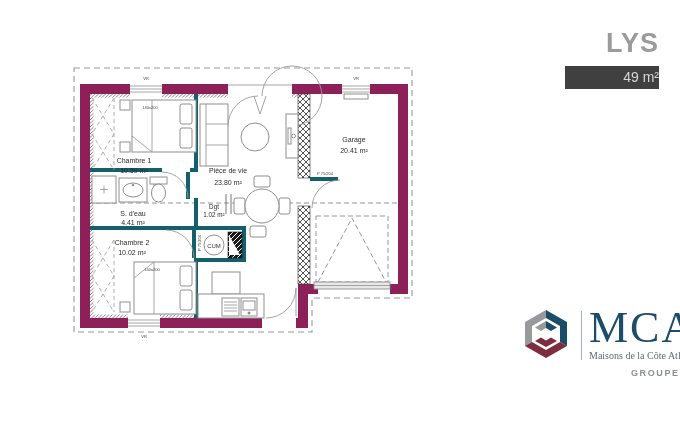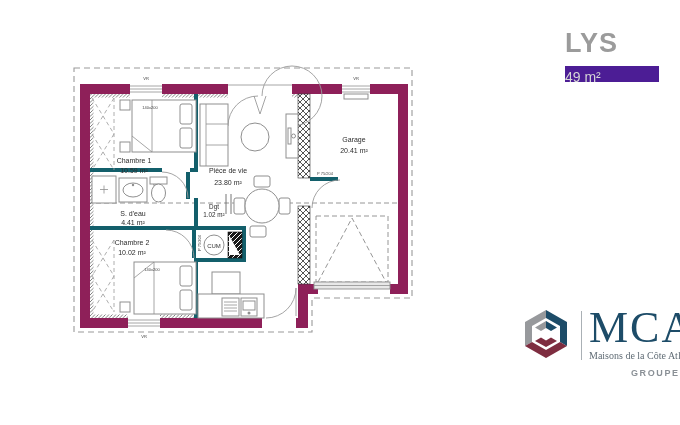--- a/index.html
+++ b/index.html
@@ -12,24 +12,24 @@
   .furn{fill:#fff;stroke:#8f8f8f;stroke-width:1;}
   .furnln{stroke:#8f8f8f;stroke-width:0.8;fill:none;}
   .arc{stroke:#9a9a9a;stroke-width:0.9;fill:none;}
   .dash{stroke:#9a9a9a;stroke-width:1.1;fill:none;stroke-dasharray:6 4;}
   .dashd{stroke:#8a8a8a;stroke-width:0.9;fill:none;stroke-dasharray:5 3;}
   .lbl{fill:#2b2b2b;font-size:7px;text-anchor:middle;}
   .lbl-s{fill:#2b2b2b;font-size:6.3px;text-anchor:middle;}
   .tiny{fill:#444;font-size:4px;text-anchor:middle;}
   .winln{stroke:#8f8f8f;stroke-width:0.8;}
   
-  .header{position:absolute;left:565px;top:30px;width:94px;text-align:left;}
+  .header{position:absolute;left:565px;top:30px;width:94px;text-align:right;}
   .model-name{font-size:27px;font-weight:bold;color:#9b9b9b;letter-spacing:1px;line-height:1;}
-  .area-badge{margin-top:9px;background:#4c1d95;color:#d6d6d6;font-size:14px;
-              height:16px;line-height:23px;}
+  .area-badge{margin-top:9px;background:#404040;color:#d6d6d6;font-size:14px;
+              height:23px;line-height:23px;}
   
   .logo{position:absolute;left:517px;top:308px;display:flex;align-items:flex-start;white-space:nowrap;}
   .logo-divider{width:1px;height:49px;background:#aab0b5;margin:3px 7px 0 6px;}
   .logo-text-col{display:flex;flex-direction:column;}
   .logo-acronym{font-family:"Liberation Serif", serif;font-size:44px;line-height:0.92;
                 color:#1d4c68;letter-spacing:2px;}
   .logo-subtitle{font-family:"Liberation Serif", serif;font-size:10px;color:#5f6b74;margin-top:2px;}
   .group-name{font-size:9px;font-weight:bold;color:#8a9096;letter-spacing:1.6px;
               margin-top:7px;margin-left:42px;}
 </style>

